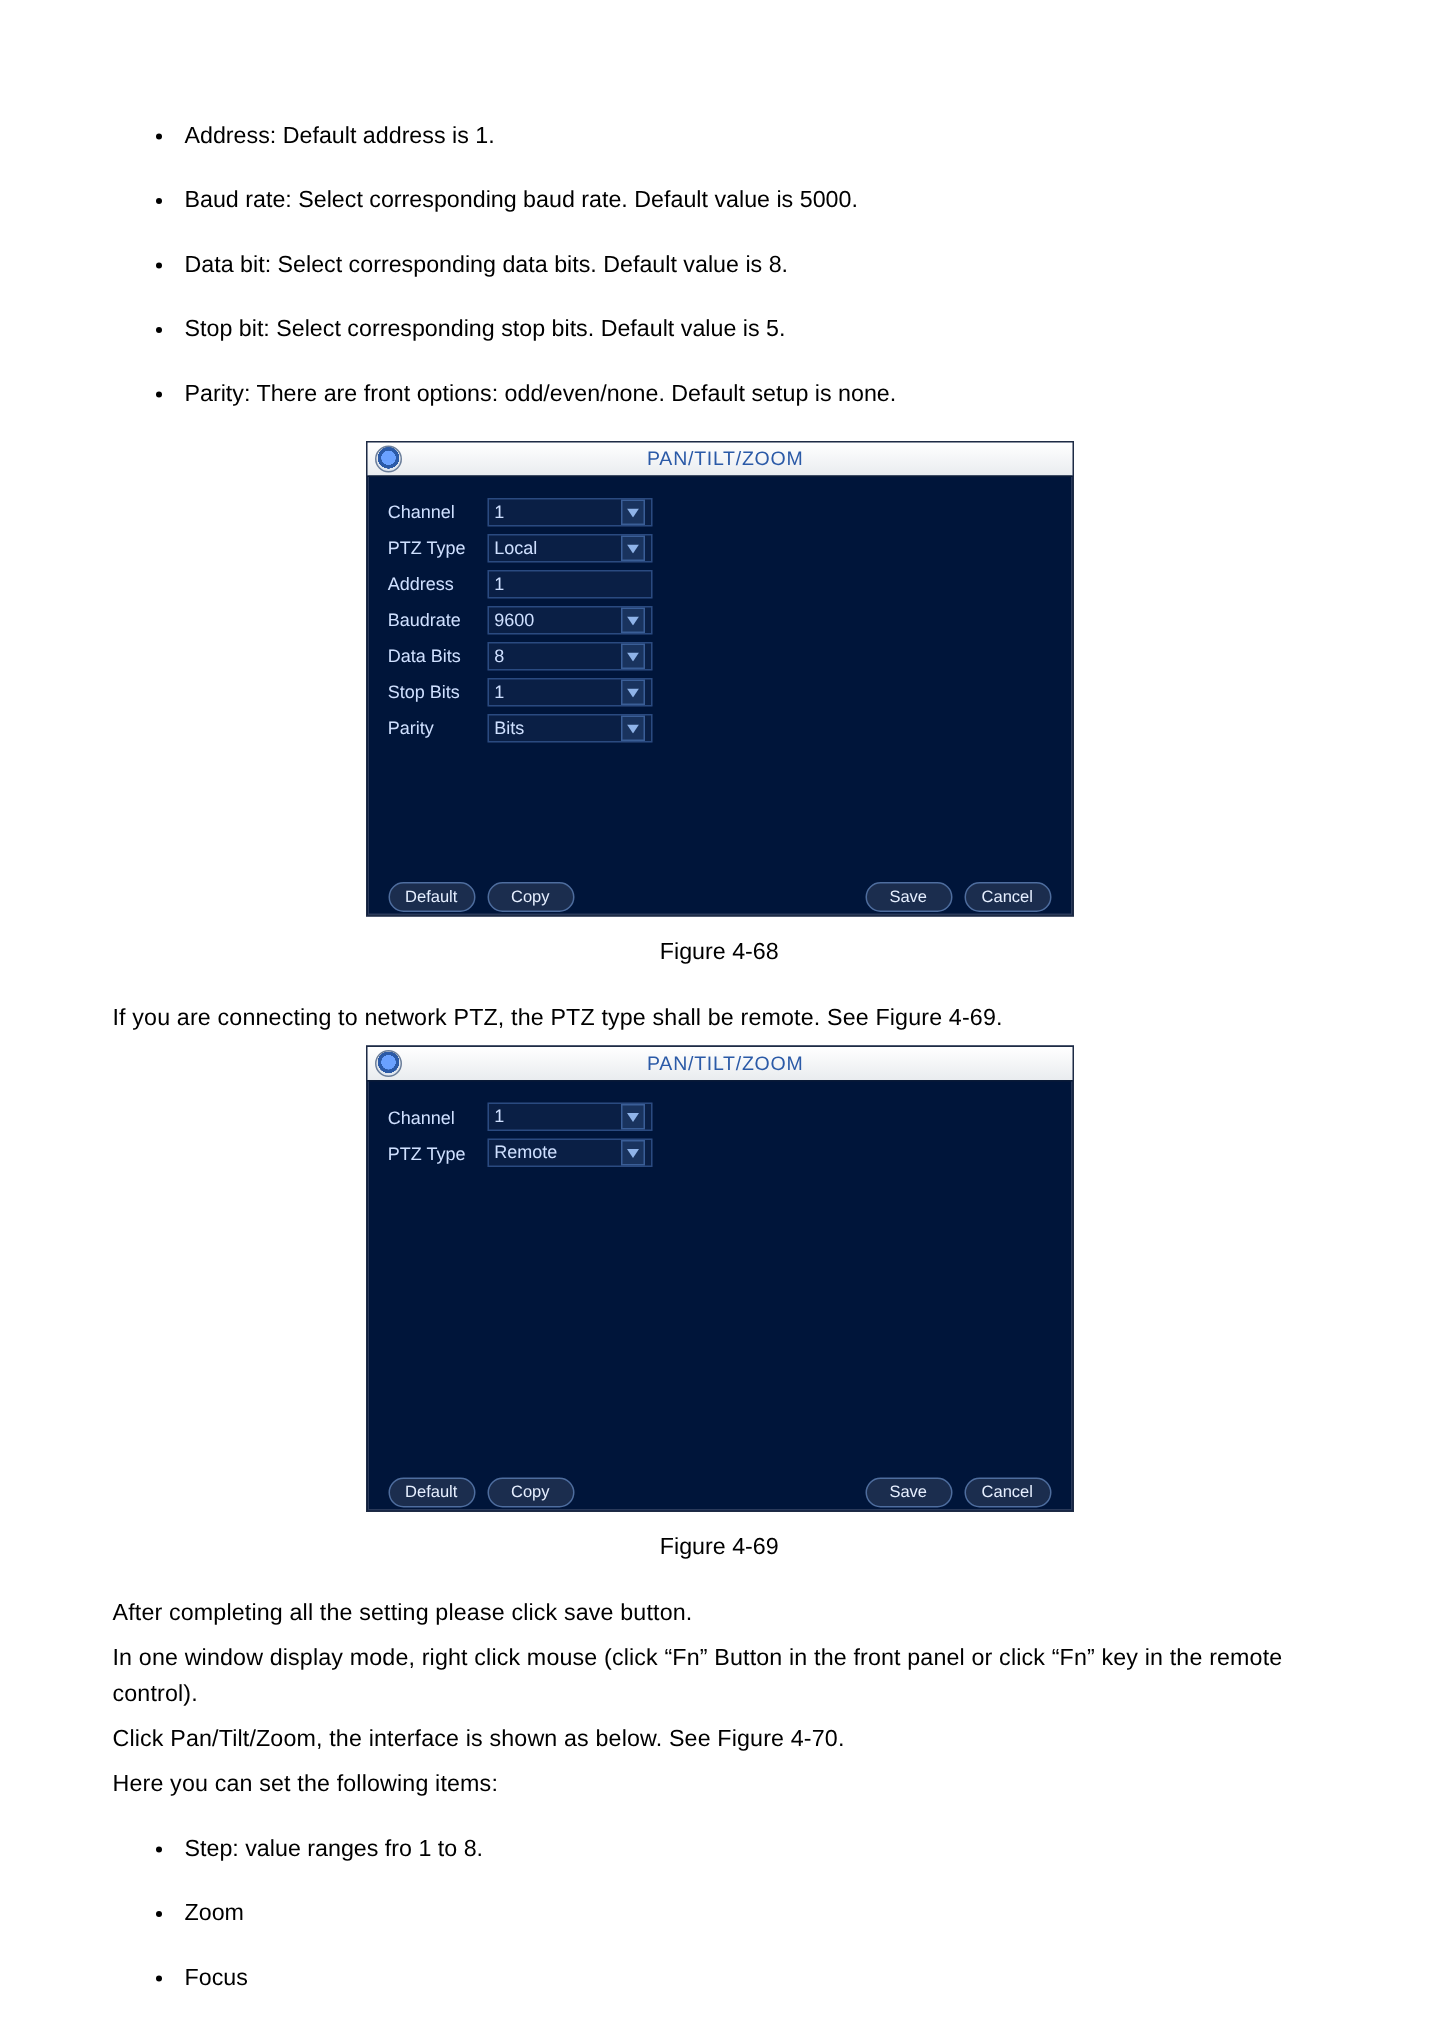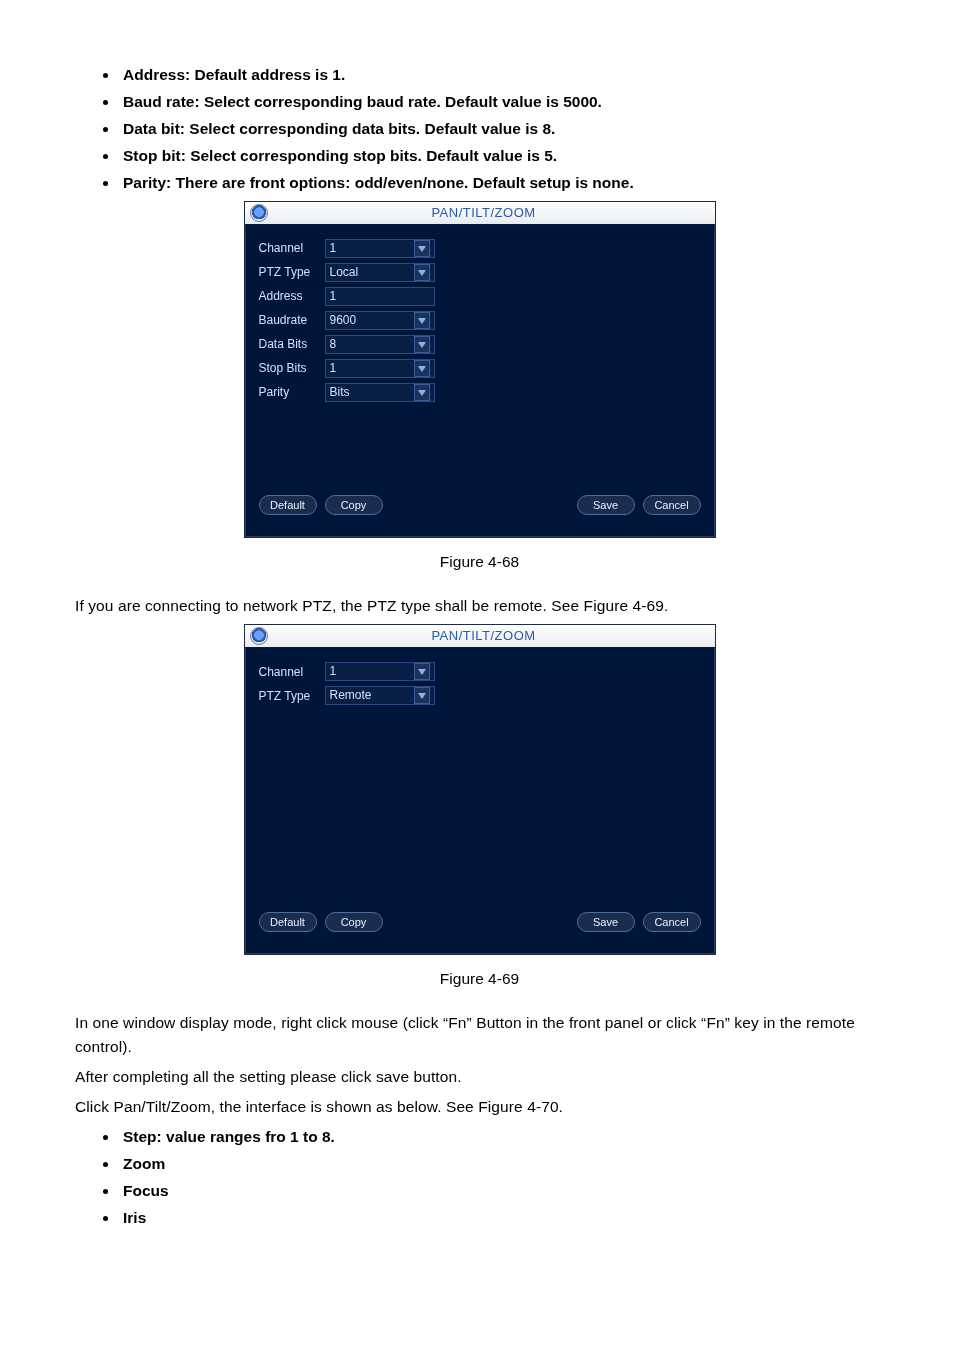--- a/index.html
+++ b/index.html
@@ -17,22 +17,21 @@
     padding: 60px 70px 40px 75px;
     box-sizing: border-box;
   }
   ul.bullets {
     list-style: disc;
     padding-left: 44px;
     margin: 0;
   }
   ul.bullets li {
     padding-left: 4px;
-    margin: 3px 0;
-    font-weight: bold;
+    margin: 19px 0;
   }
   ul.bullets li::marker {
     font-size: 16px;
   }
   .dialog {
     width: 470px;
     margin: 6px auto 10px auto;
     border: 1px solid #1e2b44;
     background: #00153a;
     color: #cfe0ff;
@@ -104,21 +103,21 @@
     background: #19335e;
     border: 1px solid #3a5e97;
     display: flex;
     align-items: center;
     justify-content: center;
     flex: 0 0 auto;
   }
   .arrow svg { display:block; }
   .dlg-footer {
     display: flex;
-    padding: 6px 14px 22px 14px;
+    padding: 6px 14px 2px 14px;
   }
   .spacer { flex: 1; }
   .pbtn {
     height: 20px;
     min-width: 58px;
     padding: 0 10px;
     margin-left: 8px;
     background: #1b2d4e;
     color: #e6efff;
     border: 1px solid #4e6d9e;
@@ -294,23 +293,24 @@
           <span>Save</span>
         </div>
       <div class="pbtn">
           <span>Cancel</span>
         </div>
     </div>
   </div>
 
   <div class="caption">Figure 4-69</div>
 
+  <div class="para">After completing all the setting please click save button.</div>
   <div class="para">In one window display mode, right click mouse (click “Fn” Button in the front panel or click “Fn” key in the remote control).</div>
-  <div class="para">After completing all the setting please click save button.</div>
   <div class="para">Click Pan/Tilt/Zoom, the interface is shown as below. See Figure 4-70.</div>
+  <div class="para">Here you can set the following items:</div>
 
   <ul class="bullets">
     <li><span>Step: value ranges fro 1 to 8.</span></li>
     <li><span>Zoom</span></li>
     <li><span>Focus</span></li>
     <li><span>Iris</span></li>
   </ul>
 
 </div>
 

